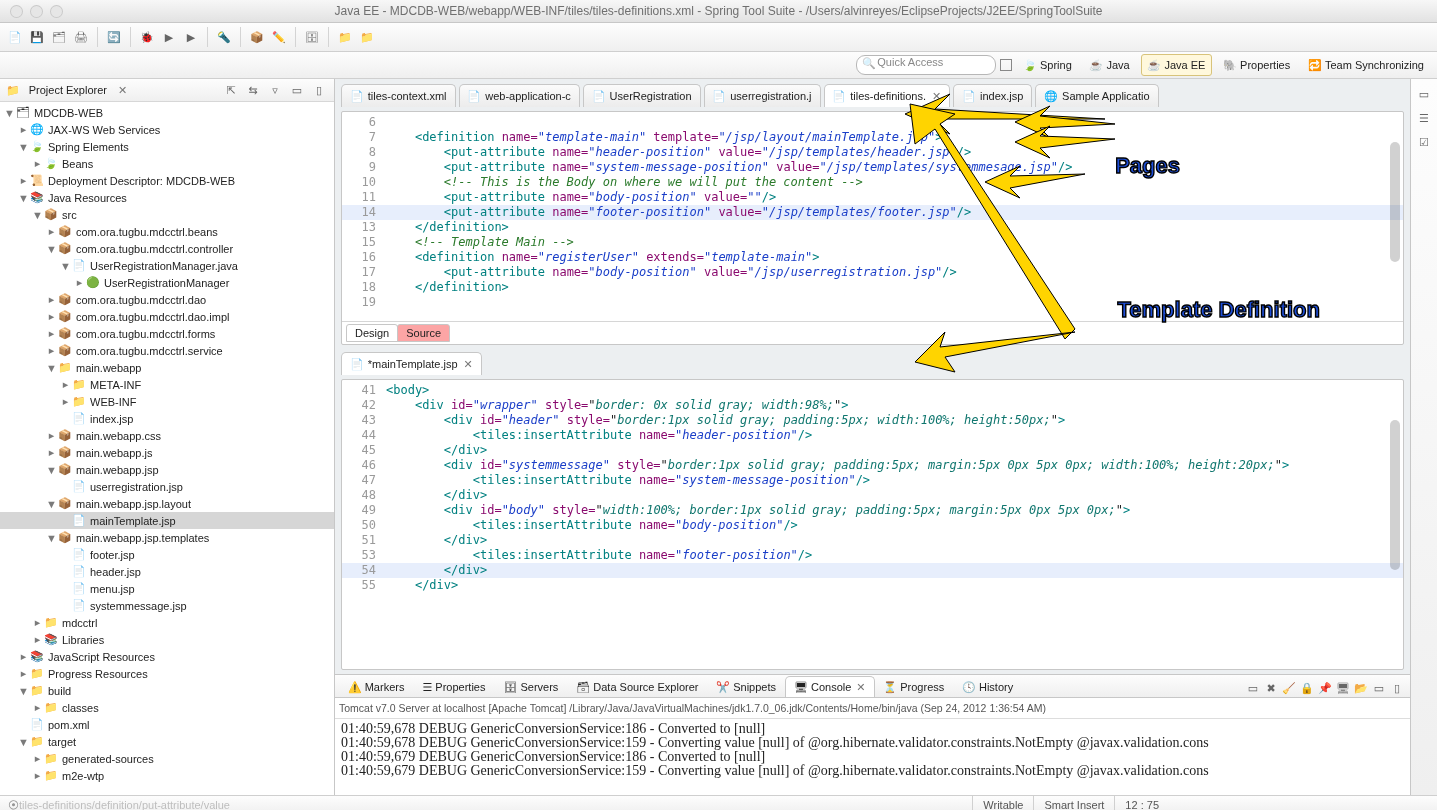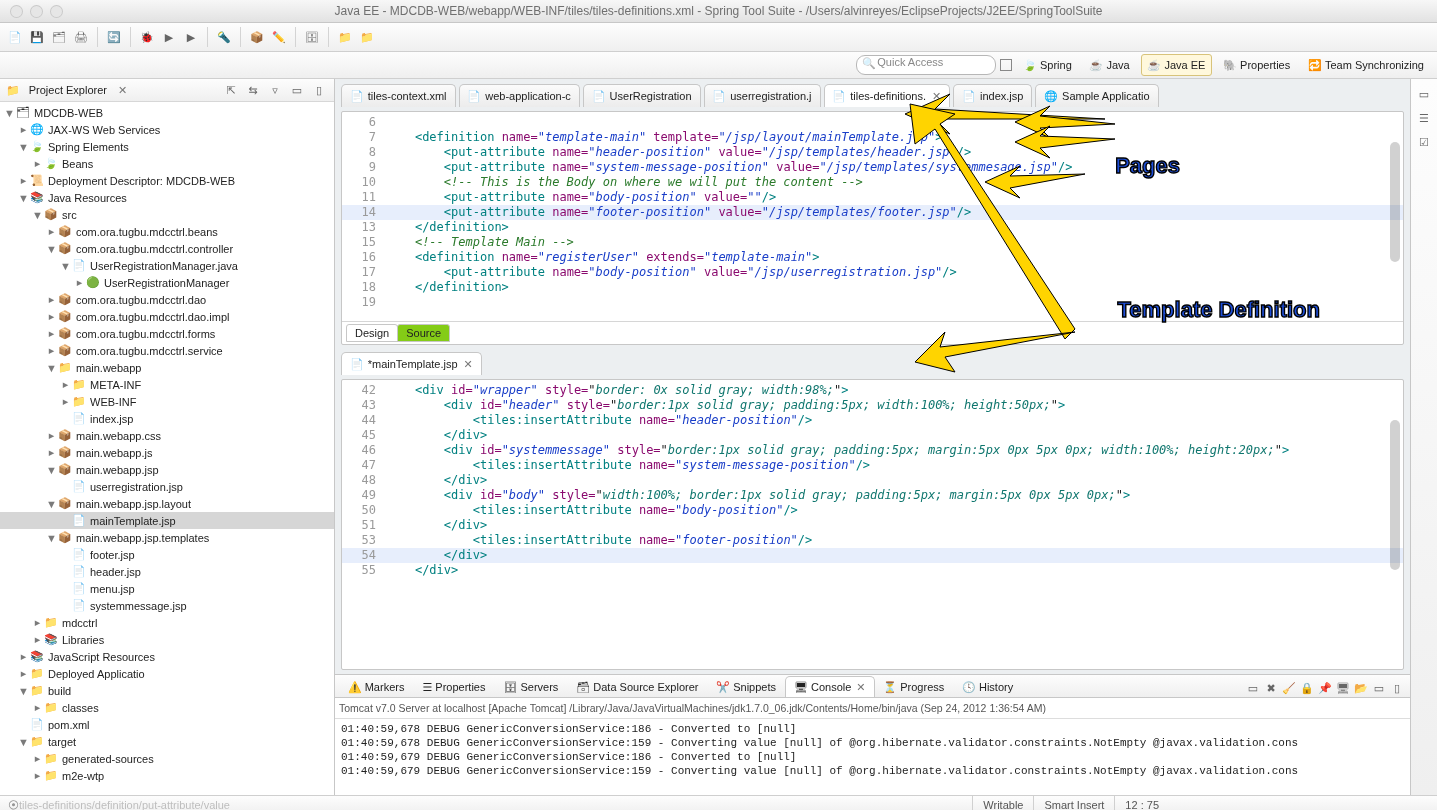--- a/index.html
+++ b/index.html
@@ -37,26 +37,26 @@
   .ln{display:flex}
   .lntxt{white-space:pre;padding-left:4px}
   .kw-tag{color:#008080}
   .kw-attr{color:#8a0a6e}
   .kw-str{color:#1a3ec8;font-style:italic}
   .kw-cmt{color:#2b7a2b;font-style:italic}
   .kw-style{color:#0f766e;font-style:italic}
   .design-source{height:22px;border-top:1px solid #d6d6d6;display:flex;align-items:center;padding:0 4px}
   .mini-tab{padding:2px 8px;border:1px solid #c7c7c7;border-radius:3px 3px 0 0;background:#fff;font-size:11px}
   .mini-tab+.mini-tab{margin-left:-1px}
-  .mini-tab.src{background:#84cc16}
+  .mini-tab.src{background:#fca5a5}
   .bottom-tabs{height:22px;display:flex;align-items:flex-end;gap:0;border-bottom:1px solid #c7c7c7;padding:0 4px;background:linear-gradient(#fdfdfd,#efefef)}
   .btab{height:20px;display:flex;align-items:center;gap:3px;padding:0 8px;border:1px solid transparent;border-bottom:none;font-size:11px}
   .btab.active{background:#fff;border-color:#c7c7c7;border-radius:5px 5px 0 0}
   .console-area{flex:0 0 120px;display:flex;flex-direction:column;border-top:1px solid #c7c7c7;background:#fff}
-  .console-body{flex:1;font-family:Liberation Mono, monospace;font-size:11px;line-height:14px;padding:3px 6px;overflow:hidden;white-space:nowrap}
+  .console-body{flex:1;font-family:Liberation Serif, serif;font-size:14px;line-height:14px;padding:3px 6px;overflow:hidden;white-space:nowrap}
   .status{height:18px;background:linear-gradient(#fdfdfd,#efefef);border-top:1px solid #cfcfcf;display:flex;align-items:center;font-size:11px;color:#555;padding:0 8px}
   .status .cell{padding:0 10px;border-left:1px solid #d0d0d0;height:100%;display:flex;align-items:center}
   .right-rule{width:26px;border-left:1px solid #c7c7c7;background:linear-gradient(#fdfdfd,#efefef);display:flex;flex-direction:column;align-items:center;padding-top:6px;gap:6px}
   .scrollthumb{position:absolute;right:3px;top:30px;width:10px;height:120px;border-radius:5px;background:rgba(0,0,0,.18)}
   .annot{position:absolute;font-family:Arial Black,Arial,sans-serif;font-weight:900;font-size:22px;color:#1d4ed8;-webkit-text-stroke:1.4px #000;pointer-events:none}
   .arrow{position:absolute;pointer-events:none}
   .hl{background:#e7eefc}
   .hl2{background:#e7eefc}
   .console-hdr{display:flex;align-items:center;height:20px;border-bottom:1px solid #ddd;padding:0 4px;gap:6px}
   .sq{width:10px;height:10px;border:1px solid #888}
@@ -297,21 +297,21 @@
           <span>Libraries</span>
         </div>
       <div class="row" style="padding-left:18px">
           <span class="tw">▸</span>
           <span class="ic">📚</span>
           <span>JavaScript Resources</span>
         </div>
       <div class="row" style="padding-left:18px">
           <span class="tw">▸</span>
           <span class="ic">📁</span>
-          <span>Deployed Applicatio</span>
+          <span>Progress Resources</span>
         </div>
       <div class="row" style="padding-left:18px">
           <span class="tw">▼</span>
           <span class="ic">📁</span>
           <span>build</span>
         </div>
       <div class="row" style="padding-left:32px">
           <span class="tw">▸</span>
           <span class="ic">📁</span>
           <span>classes</span>
@@ -439,20 +439,24 @@
       <div class="ed-tabs" style="margin-top:2px">
         <div class="tab active">
             <span>📄</span>
             <span>*mainTemplate.jsp</span>
             <span class="x">✕</span>
           </div>
       </div>
 
       <div class="editor-box" style="flex:1">
         <div class="code">
+          <div class="ln">
+              <span class="gutter-col">41</span>
+              <span class="lntxt"><span class="kw-tag">&lt;body&gt;</span></span>
+            </div>
           <div class="ln">
               <span class="gutter-col">42</span>
               <span class="lntxt">    <span class="kw-tag">&lt;div</span> <span class="kw-attr">id=</span><span class="kw-str">"wrapper"</span> <span class="kw-attr">style=</span>"<span class="kw-style">border: 0x solid gray; width:98%;</span>"<span class="kw-tag">&gt;</span></span>
             </div>
           <div class="ln">
               <span class="gutter-col">43</span>
               <span class="lntxt">        <span class="kw-tag">&lt;div</span> <span class="kw-attr">id=</span><span class="kw-str">"header"</span> <span class="kw-attr">style=</span>"<span class="kw-style">border:1px solid gray; padding:5px; width:100%; height:50px;</span>"<span class="kw-tag">&gt;</span></span>
             </div>
           <div class="ln">
               <span class="gutter-col">44</span>

